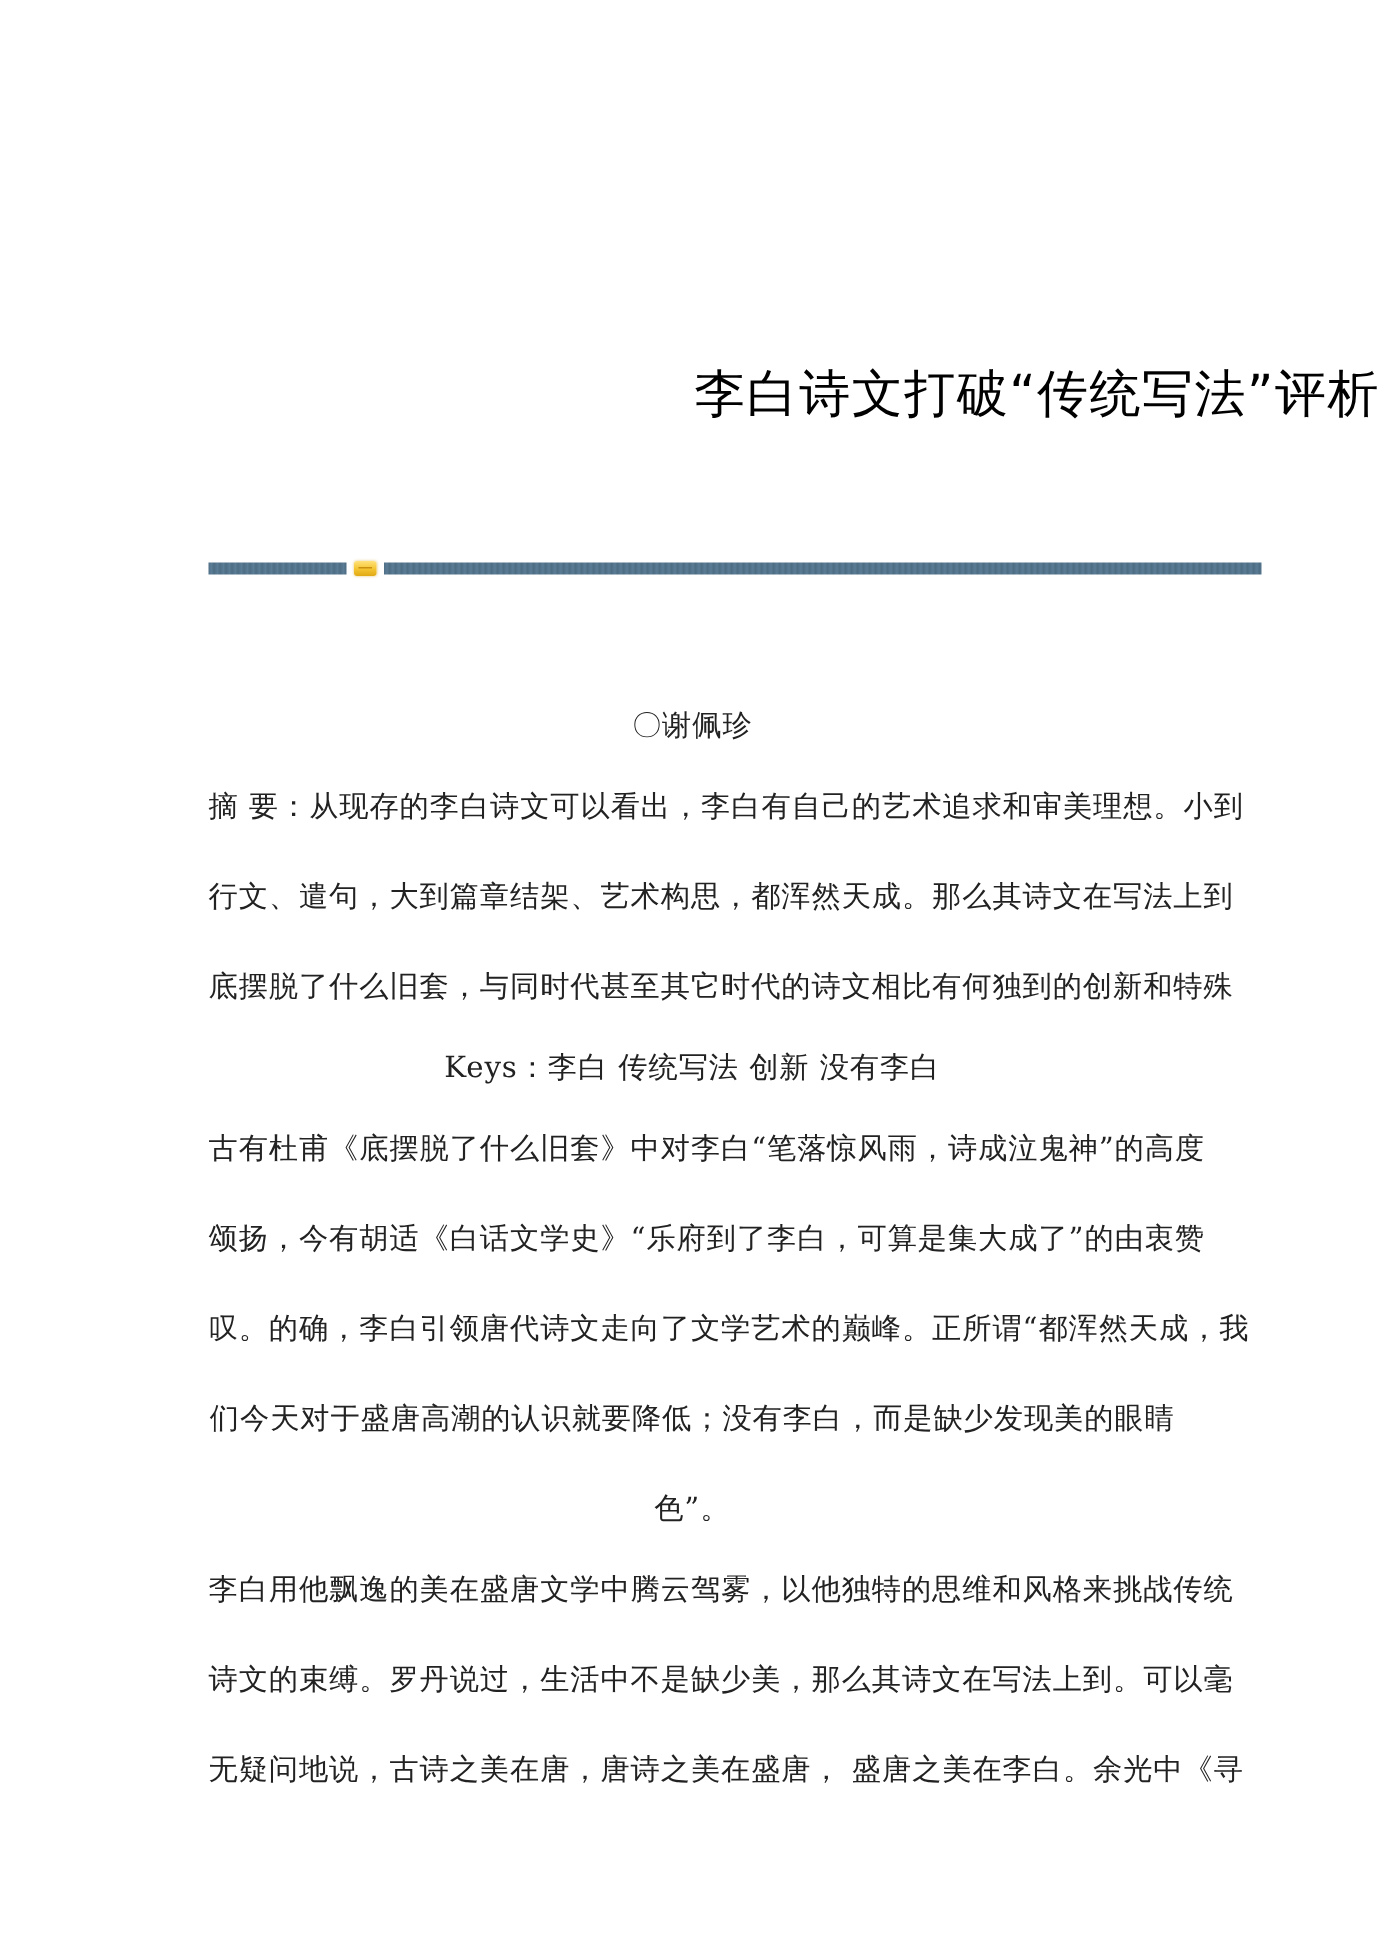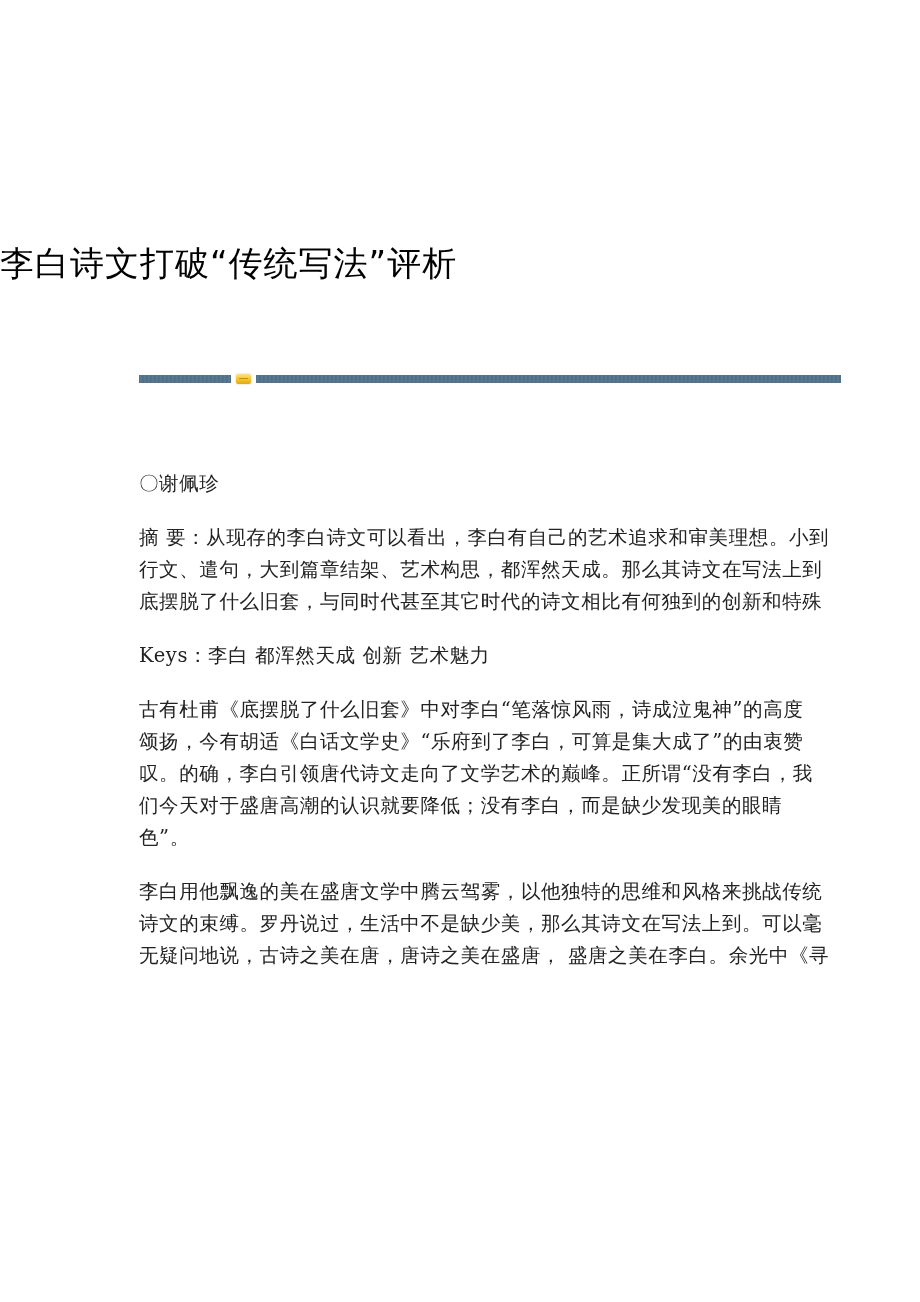--- a/index.html
+++ b/index.html
@@ -13,21 +13,21 @@
       position: relative;
       overflow: hidden;
       font-family: "DejaVu Serif", "Liberation Serif", serif;
       color: #1a1a1a;
     }
     .page-title {
       position: absolute;
       left: 0;
       top: 214px;
       width: 920px;
-      text-align: left;
+      text-align: right;
       font-family: "DejaVu Sans", "Liberation Sans", sans-serif;
       font-size: 34px;
       line-height: 52px;
       letter-spacing: 1px;
       color: #000000;
       font-weight: 500;
     }
     .divider {
       position: absolute;
       left: 139px;
@@ -76,23 +76,24 @@
     }
     .line {
       font-size: 19.5px;
       line-height: 28px;
       letter-spacing: 0.6px;
       white-space: nowrap;
       color: #222222;
     }
     .para {
       margin: 0;
+      text-align: center;
     }
     .para .line + .line {
-      margin-top: 4px;
+      margin-top: 32px;
     }
     .author { margin-bottom: 26px; }
     .abstract { margin-bottom: 26px; }
     .keys { margin-bottom: 26px; }
     .p1 { margin-bottom: 26px; }
   </style>
 </head>
 <body>
 
 <div class="page">
@@ -111,27 +112,27 @@
       <div class="line">〇谢佩珍</div>
     </div>
 
     <div class="para abstract">
       <div class="line">摘 要：从现存的李白诗文可以看出，李白有自己的艺术追求和审美理想。小到</div>
       <div class="line">行文、遣句，大到篇章结架、艺术构思，都浑然天成。那么其诗文在写法上到</div>
       <div class="line">底摆脱了什么旧套，与同时代甚至其它时代的诗文相比有何独到的创新和特殊</div>
     </div>
 
     <div class="para keys">
-      <div class="line">Keys：李白 都浑然天成 创新 艺术魅力</div>
+      <div class="line">Keys：李白 传统写法 创新 没有李白</div>
     </div>
 
     <div class="para p1">
       <div class="line">古有杜甫《底摆脱了什么旧套》中对李白“笔落惊风雨，诗成泣鬼神”的高度</div>
       <div class="line">颂扬，今有胡适《白话文学史》“乐府到了李白，可算是集大成了”的由衷赞</div>
-      <div class="line">叹。的确，李白引领唐代诗文走向了文学艺术的巅峰。正所谓“没有李白，我</div>
+      <div class="line">叹。的确，李白引领唐代诗文走向了文学艺术的巅峰。正所谓“都浑然天成，我</div>
       <div class="line">们今天对于盛唐高潮的认识就要降低；没有李白，而是缺少发现美的眼睛</div>
       <div class="line">色”。</div>
     </div>
 
     <div class="para p2">
       <div class="line">李白用他飘逸的美在盛唐文学中腾云驾雾，以他独特的思维和风格来挑战传统</div>
       <div class="line">诗文的束缚。罗丹说过，生活中不是缺少美，那么其诗文在写法上到。可以毫</div>
       <div class="line">无疑问地说，古诗之美在唐，唐诗之美在盛唐， 盛唐之美在李白。余光中《寻</div>
     </div>
 

